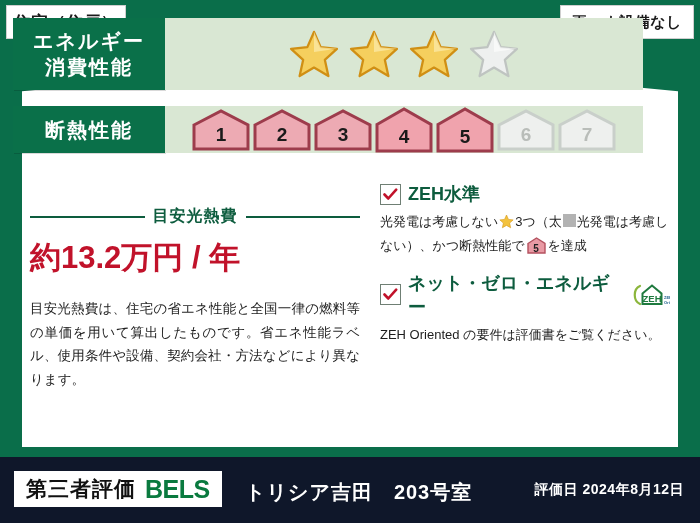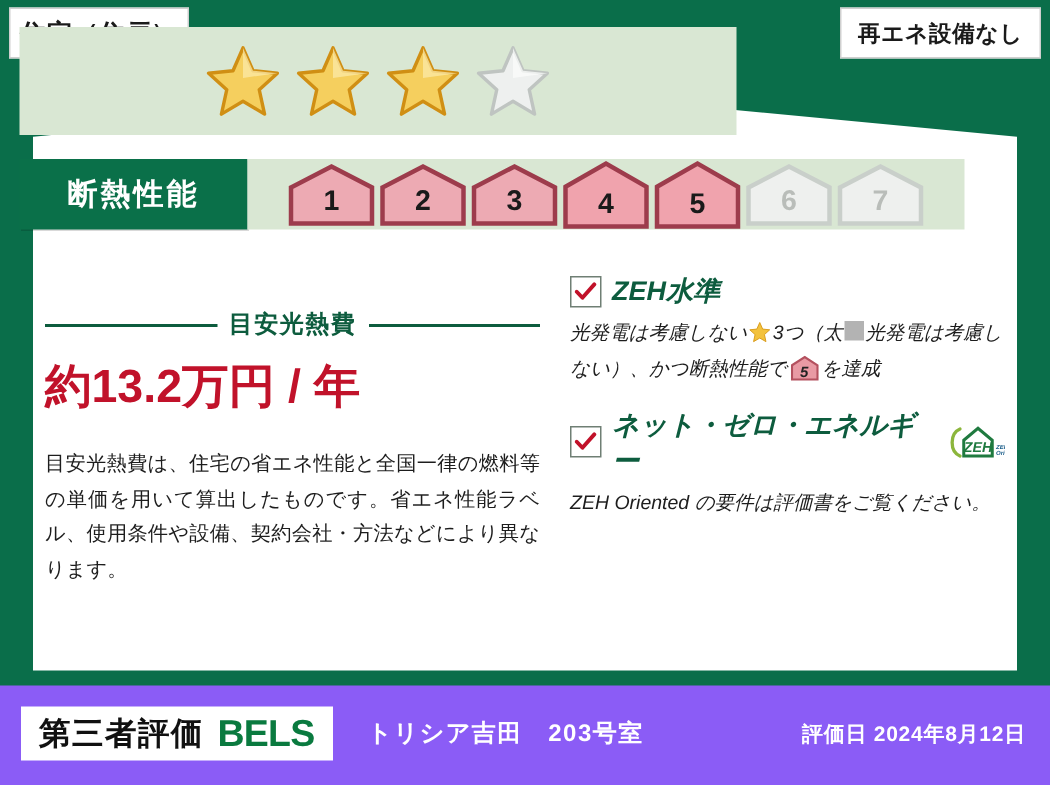--- a/index.html
+++ b/index.html
@@ -111,21 +111,21 @@
     margin-top:10px;text-align:left;
     color:#c1122a;font-size:31px;font-weight:bold;letter-spacing:0px;
   }
   #cost-note{
     margin-top:18px;
     font-size:13.5px;line-height:1.75;color:#1d1d1d;
     text-align:justify;
   }
 
   #zeh-block{position:absolute;left:380px;top:182px;width:290px;}
-  .zeh-item{margin-bottom:14px;font-style:italic;}
+  .zeh-item{margin-bottom:14px;}
   .zeh-title{display:flex;align-items:center;gap:7px;}
   .chk{
     width:19px;height:19px;border:1.5px solid #6f7f74;background:#fff;
     display:inline-flex;align-items:center;justify-content:center;flex:none;
   }
   .chk svg{display:block;}
   .zeh-title .txt{
     font-size:18px;font-weight:bold;color:#0d5c3e;letter-spacing:0px;
   }
   .zeh-desc{
@@ -144,32 +144,32 @@
     display:inline-block;width:13px;height:13px;background:#b3b3b3;
     vertical-align:-1px;margin:0 1px;
   }
   .zeh-logo{
     display:inline-flex;align-items:flex-end;vertical-align:-8px;margin-left:3px;
   }
 
   
   #footer{
     position:absolute;left:0;right:0;bottom:0;height:66px;
-    background:#8b5cf6;
+    background:#0f172a;
   }
   #bels-box{
     position:absolute;left:14px;top:14px;
     background:#ffffff;height:36px;
     display:flex;align-items:center;padding:0 12px;gap:9px;
   }
   #bels-label{font-size:21px;font-weight:bold;color:#111;letter-spacing:1px;}
   #bels-mark{font-size:25px;font-weight:bold;color:#0a7a3f;letter-spacing:-0.5px;}
   #unit-name{
     position:absolute;left:245px;top:22px;
-    color:#ffffff;font-size:16px;font-weight:bold;letter-spacing:1px;
+    color:#ffffff;font-size:20px;font-weight:bold;letter-spacing:1px;
   }
   #eval-date{
     position:absolute;right:16px;top:24px;
     color:#ffffff;font-size:14px;font-weight:bold;letter-spacing:0.5px;padding-left:35px;
   }
 </style>
 </head>
 <body>
 
 <div id="label">
@@ -177,20 +177,24 @@
   <div class="badge" id="badge-left">住宅（住戸）</div>
   <div class="badge" id="badge-right">再エネ設備なし</div>
 
   <div id="title-sub">建築物省エネ法に基づく</div>
   <div id="title-main">省エネ性能ラベル</div>
 
   <div class="wedge"></div>
   <div class="inner"></div>
 
   <div class="row" id="row-energy">
+    <div class="tag">
+      <div>エネルギー</div>
+      <div>消費性能</div>
+    </div>
     <div class="panel" id="stars-panel">
         <span class="star"><svg width="52" height="50" viewBox="0 0 24 24">
             <path d="M12 1.4 L15.2 8.7 L23 9.5 L17.2 14.8 L18.9 22.6 L12 18.5 L5.1 22.6 L6.8 14.8 L1 9.5 L8.8 8.7 Z" fill="#f5cf5e" stroke="#d08f14" stroke-width="1.1" stroke-linejoin="round"></path>
             <path d="M12 1.4 L15.2 8.7 L23 9.5 L12 11 Z" fill="#fbe9a8" opacity="0.75"></path>
           </svg></span>
         <span class="star"><svg width="52" height="50" viewBox="0 0 24 24">
             <path d="M12 1.4 L15.2 8.7 L23 9.5 L17.2 14.8 L18.9 22.6 L12 18.5 L5.1 22.6 L6.8 14.8 L1 9.5 L8.8 8.7 Z" fill="#f5cf5e" stroke="#d08f14" stroke-width="1.1" stroke-linejoin="round"></path>
             <path d="M12 1.4 L15.2 8.7 L23 9.5 L12 11 Z" fill="#fbe9a8" opacity="0.75"></path>
           </svg></span>
         <span class="star"><svg width="52" height="50" viewBox="0 0 24 24">

